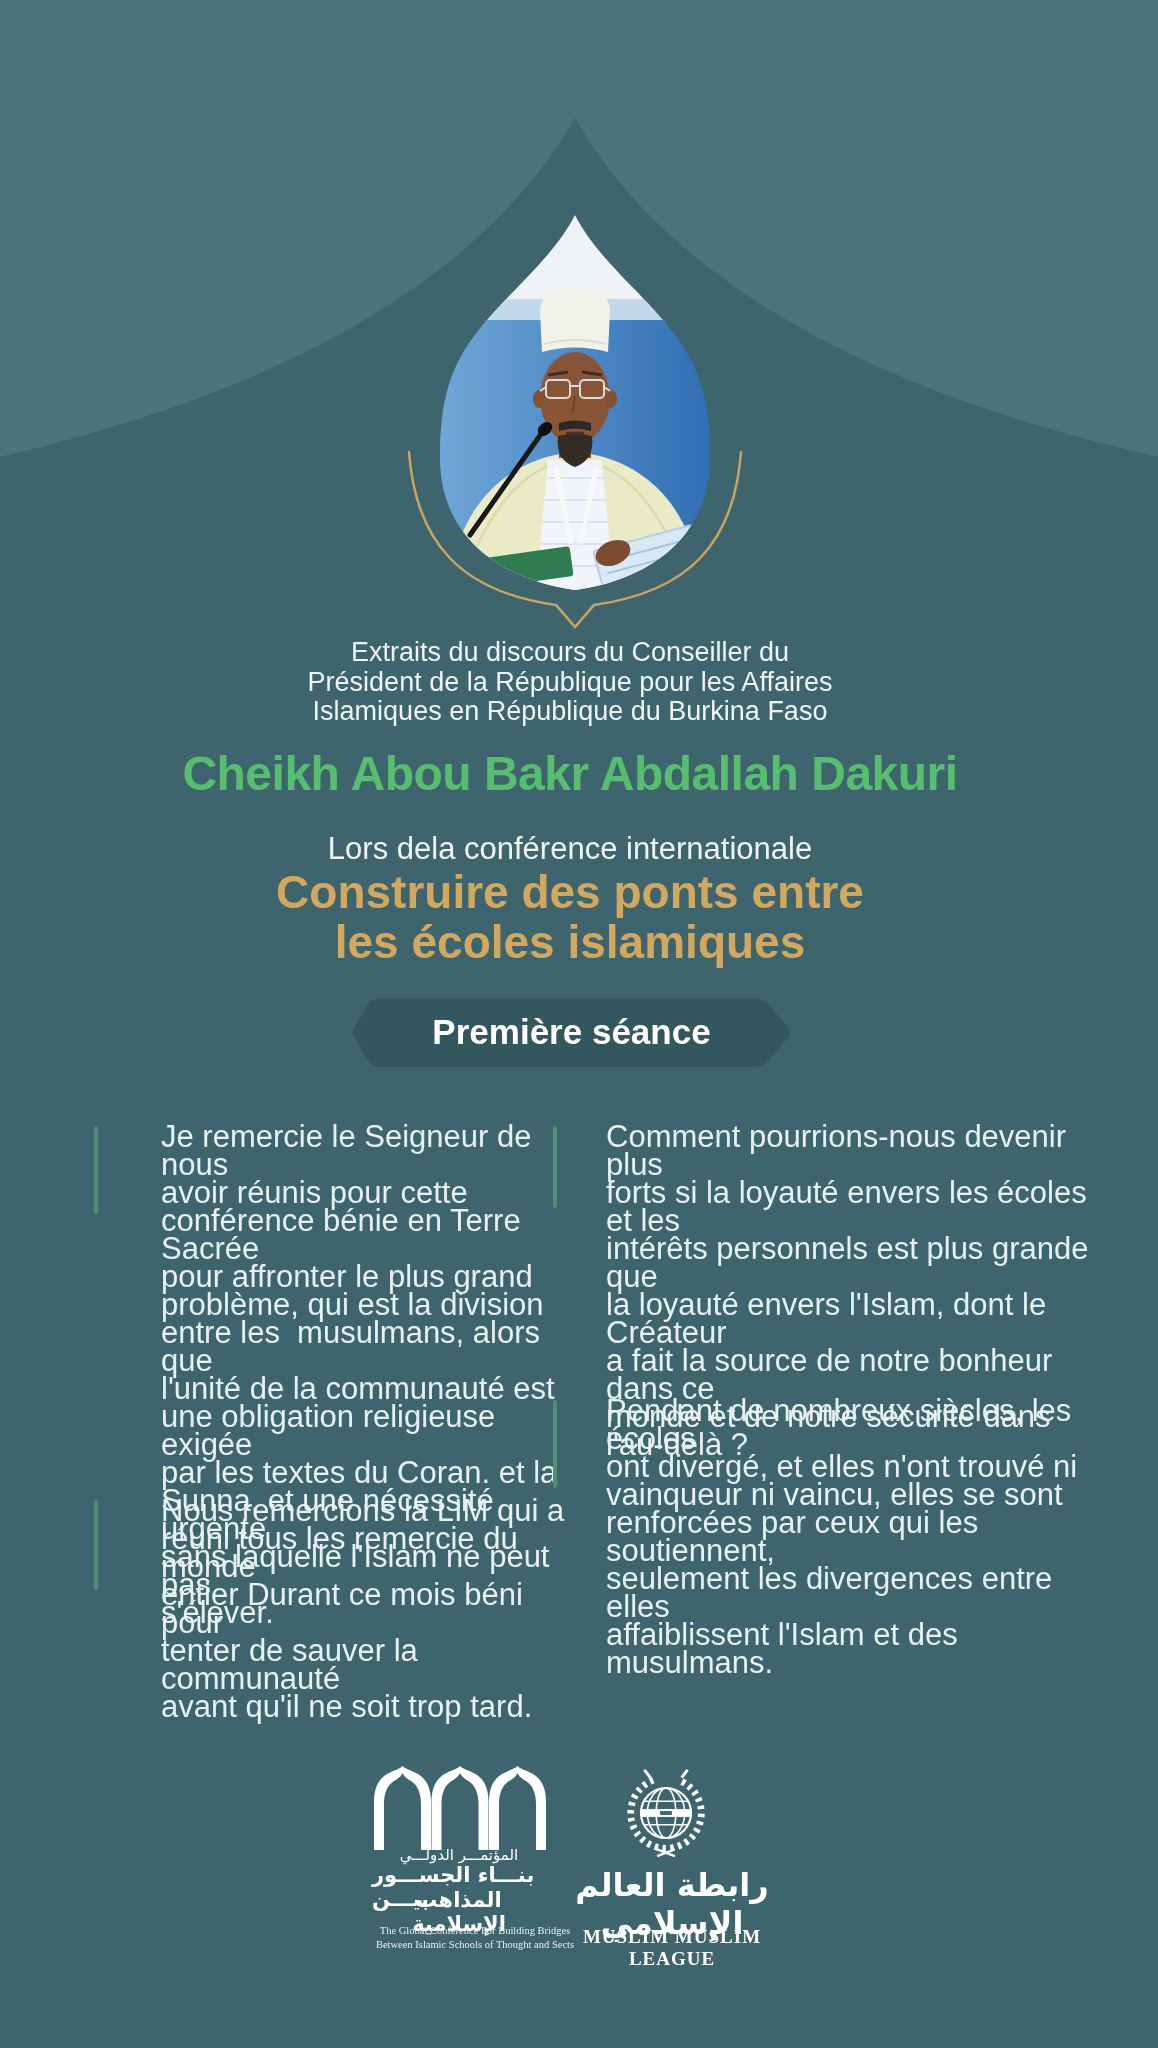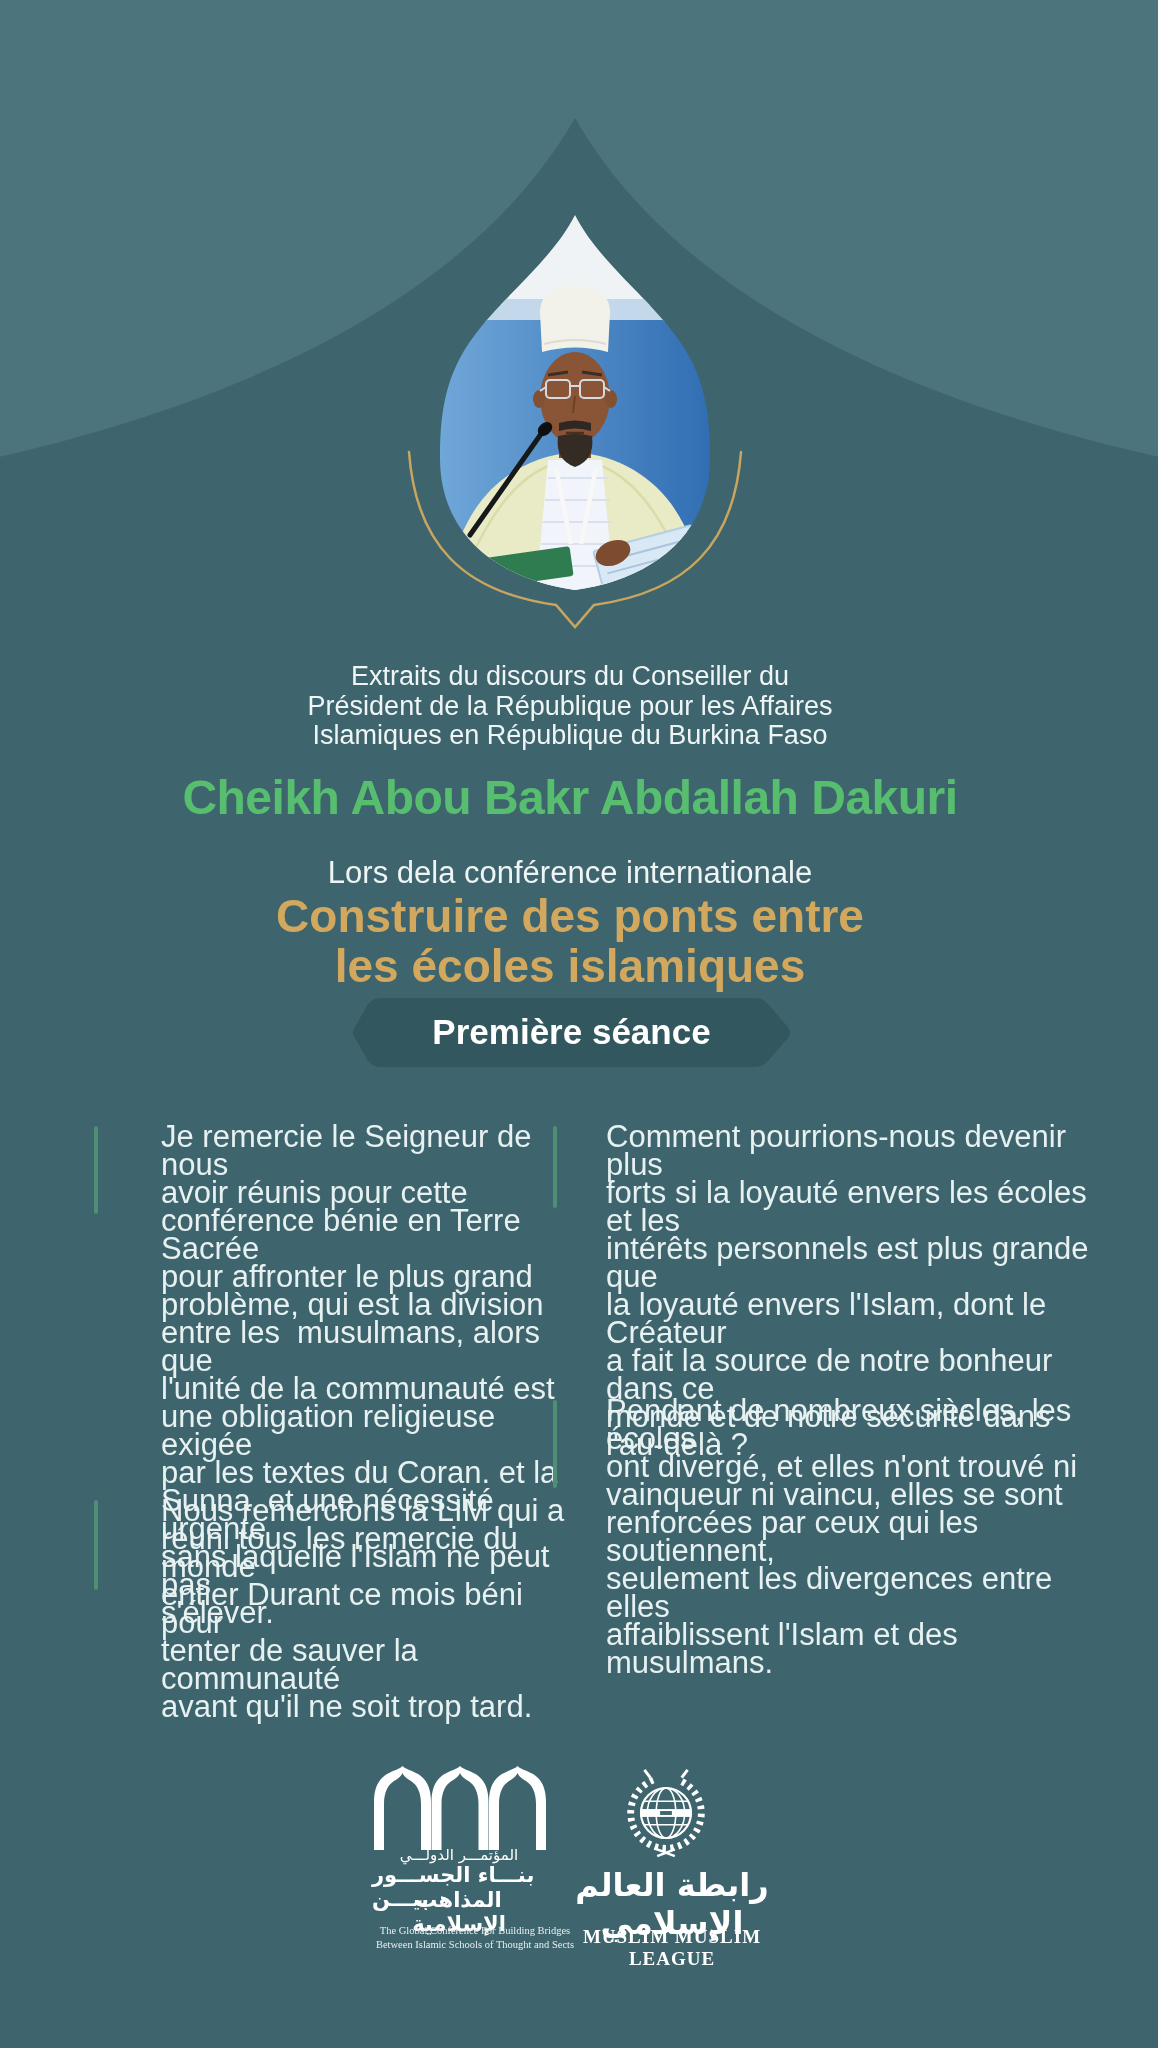--- a/index.html
+++ b/index.html
@@ -3,21 +3,21 @@
 <meta charset="utf-8">
 <style>
   html,body{margin:0;padding:0;background:#222;}
   #canvas{
     position:relative;width:1158px;height:2048px;overflow:hidden;
     background:#4C747D;
     font-family:"Liberation Sans",sans-serif;
   }
   .abs{position:absolute;}
   svg{display:block;}
-  .centered{left:0;width:1140px;text-align:center;margin-top:24px;}
+  .centered{left:0;width:1140px;text-align:center;}
   .pre{white-space:pre-wrap;}
   .intro{top:638px;font-size:27px;line-height:29.5px;font-weight:500;color:#EFF5F5;}
   .speaker{top:746px;font-size:48px;font-weight:700;color:#58BE6F;letter-spacing:-0.5px;}
   .lead{top:831px;font-size:31px;font-weight:500;color:#EFF5F5;}
   .gold-title{top:867px;font-size:46px;line-height:50px;font-weight:700;color:#D2A85E;}
   .badge-wrap{left:351px;top:998px;width:441px;height:69px;}
   .badge-label{left:0;top:14px;width:441px;text-align:center;font-size:35px;font-weight:700;color:#FFFFFF;}
   .quote{font-size:31px;line-height:28px;color:#E8F1F1;margin-left:31px;}
   .bar{width:4px;background:#4F8F75;border-radius:2px;}
   .ar{font-family:"DejaVu Sans",sans-serif;color:#FFFFFF;direction:rtl;}

